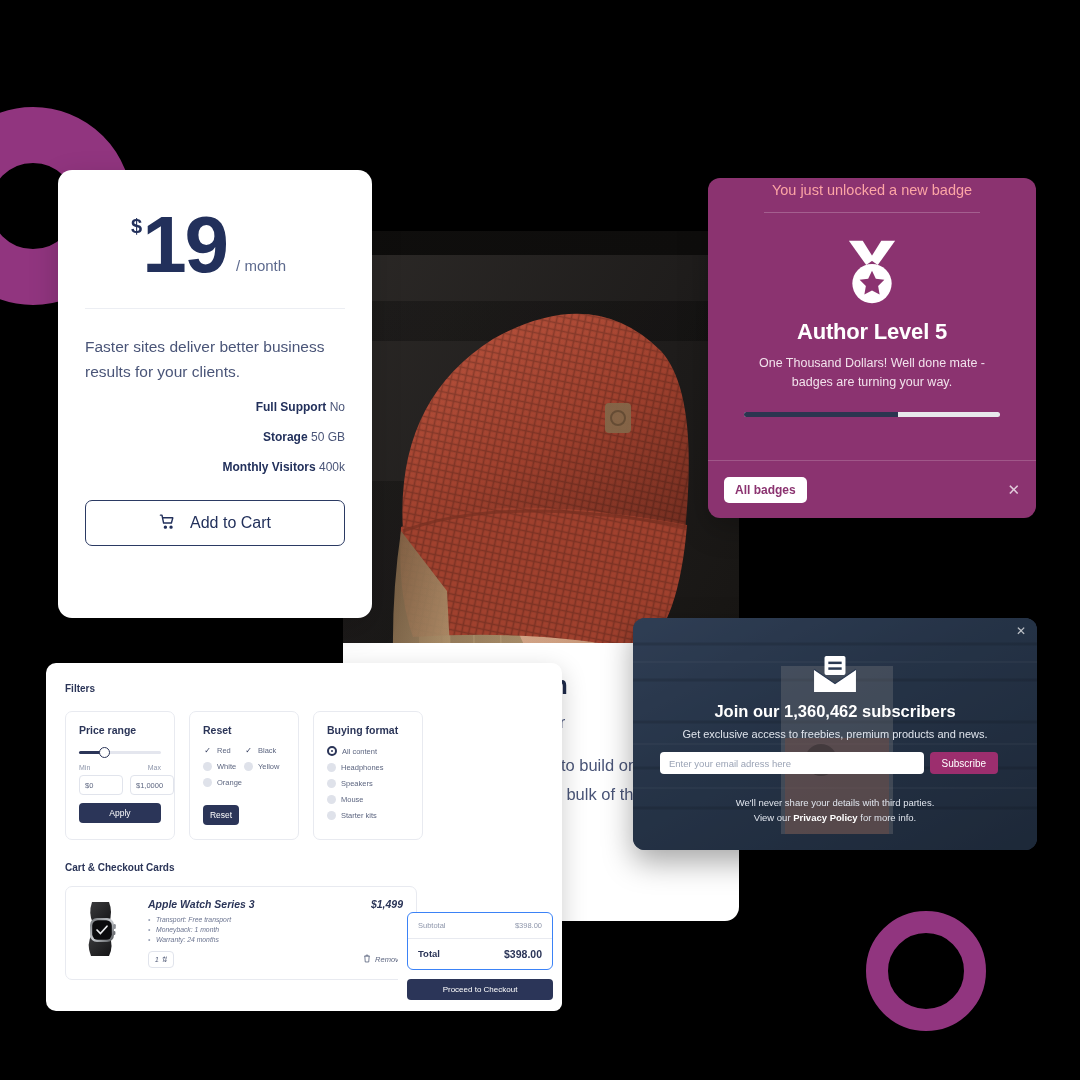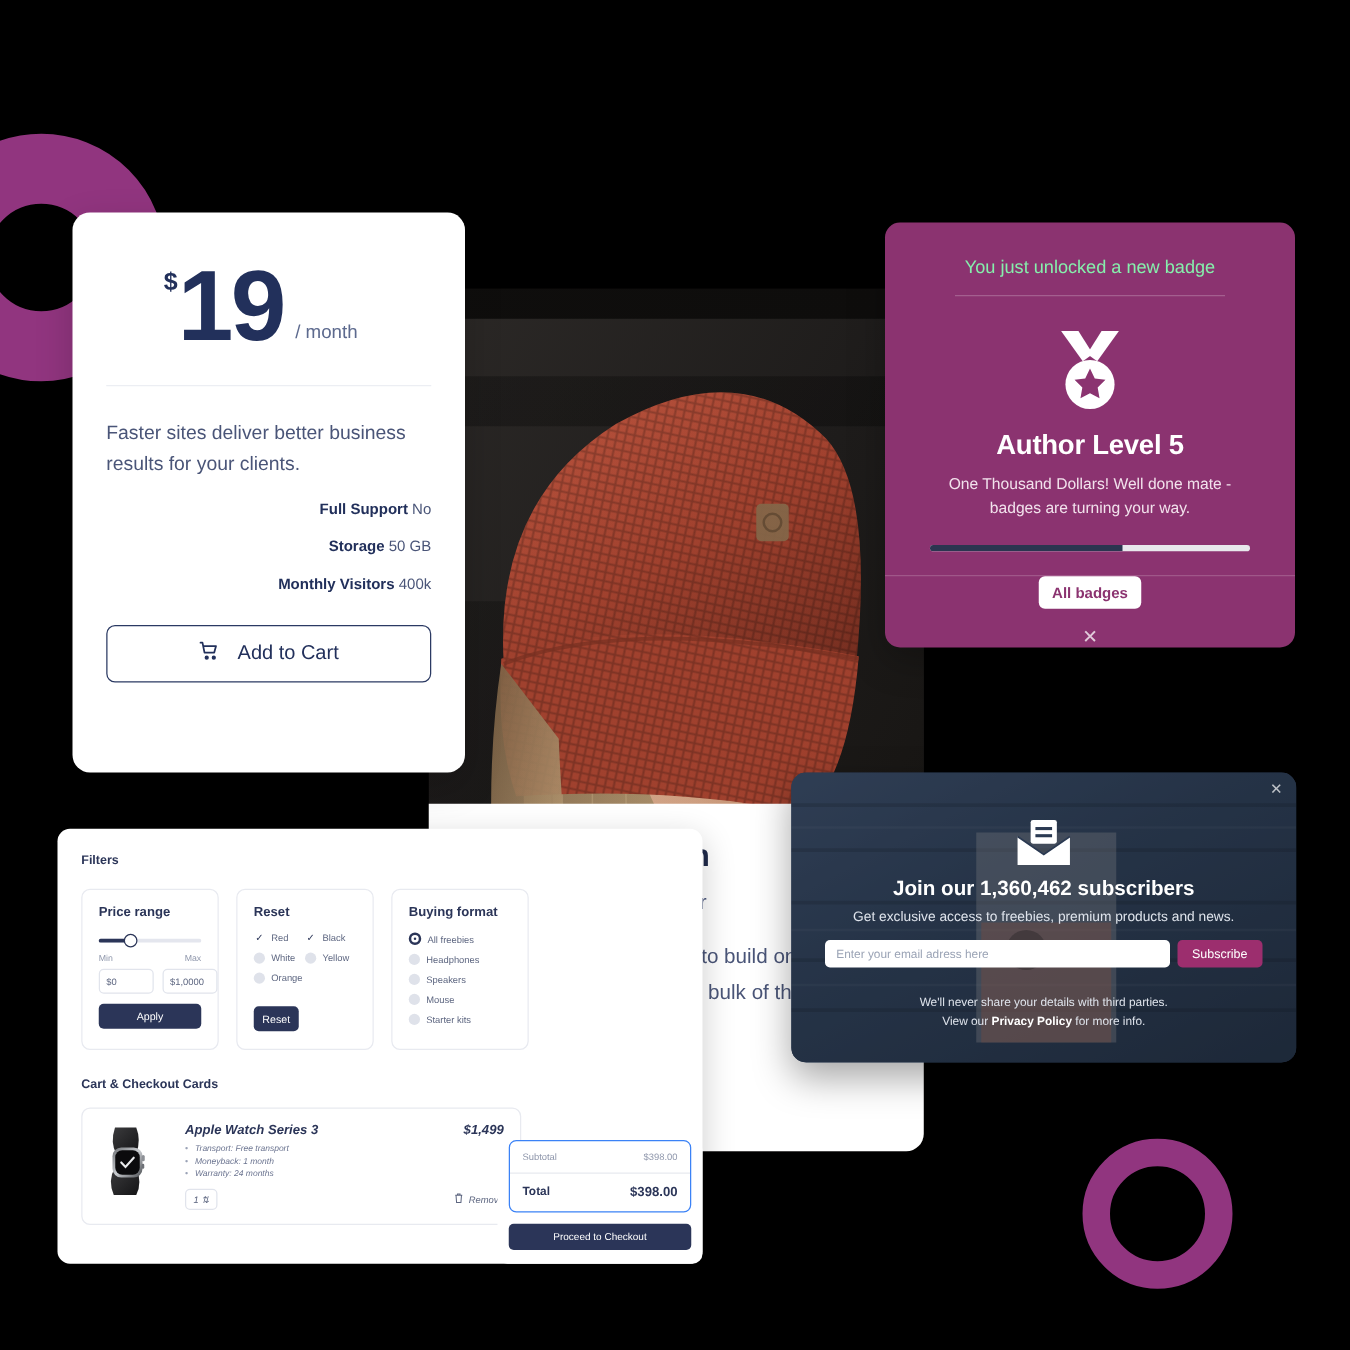--- a/index.html
+++ b/index.html
@@ -78,36 +78,35 @@
   }
 
   
   #badge-card {
     position: absolute; left: 708px; top: 178px;
     width: 328px; height: 340px;
     background: #8b3370; border-radius: 12px;
     color: #fff; text-align:center;
     box-shadow: 0 10px 30px rgba(0,0,0,.25);
   }
-  #badge-card .bhead { padding-top: 28px; font-size: 14.5px; color:#86efac; }
+  #badge-card .bhead { padding-top: 4px; font-size: 14.5px; color:#fca5a5; }
   #badge-card .bhr { height:1px; background: rgba(255,255,255,.22); margin: 14px 56px 0 56px; }
   #badge-card .bmedal { margin-top: 22px; display:flex; justify-content:center; }
   #badge-card .btitle { margin-top: 10px; font-size: 22px; font-weight:700; letter-spacing:-.2px; }
   #badge-card .bdesc { margin-top: 9px; font-size: 12.5px; line-height:1.5; color:#f2e2ec; padding: 0 42px; }
   #badge-card .bprog {
     margin: 20px 36px 0 36px; height: 5px; border-radius: 3px;
     background: #e8e8ec; overflow: hidden;
   }
   #badge-card .bprog > i { display:block; height:100%; background:#2b3550; }
   #badge-card .bfoot {
     position:absolute; left:0; right:0; bottom:0; height: 58px;
     border-top: 1px solid rgba(255,255,255,.18);
     display:flex; align-items:center; justify-content:space-between;
     padding: 0 16px;
-    flex-direction: column;
   }
   #badge-card .allbadges {
     background:#fff; color:#8b3370; border:none; border-radius:5px;
     padding: 6px 11px; font-size: 12px; font-weight:600; cursor:pointer;
   }
   #badge-card .bclose { color: rgba(255,255,255,.75); font-size: 15px; cursor:pointer; }
 
   
   #newsletter {
     position: absolute; left: 633px; top: 618px;
@@ -116,21 +115,21 @@
     background: #2b3a52;
     box-shadow: 0 12px 30px rgba(0,0,0,.35);
     color: #fff; text-align:center;
   }
   #news-bg { position:absolute; inset:0; }
   #news-inner { position:relative; height:100%; }
   #newsletter .nclose { position:absolute; right:11px; top:6px; font-size:12px; color:rgba(255,255,255,.7); cursor:pointer; }
   #newsletter .nicon { padding-top: 36px; display:flex; justify-content:center; }
   #newsletter .ntitle { margin-top: 8px; font-size: 16.5px; font-weight:700; }
   #newsletter .nsub { margin-top: 7px; font-size: 11px; color:#dfe4ec; }
-  #newsletter .nform { margin: 12px 27px 0 27px; display:flex; gap:6px; }
+  #newsletter .nform { margin: 12px 39px 0 27px; display:flex; gap:6px; }
   #newsletter .nform input {
     flex:1; height: 22px; border:none; border-radius:4px;
     padding: 0 9px; font-size: 9.5px; color:#3c4a66;
     font-family:"Liberation Sans", sans-serif;
   }
   #newsletter .nform input::placeholder { color:#9aa3b5; }
   #newsletter .nbtn {
     background:#9c2e6e; border:none; border-radius:4px; color:#fff;
     font-size: 10px; padding: 0 12px; cursor:pointer;
     font-family:"Liberation Sans", sans-serif;
@@ -500,21 +499,21 @@
         <button class="btn-solid small">Reset</button>
       </div>
 
       <div class="fcard buying">
         <h4>Buying format</h4>
         <div class="opts">
           <label class="opt full">
             <span class="radio">
                 <i></i>
               </span>
-            <span>All freebies</span>
+            <span>All content</span>
           </label>
           <label class="opt full">
             <span class="chk dot"></span>
             <span>Headphones</span>
           </label>
           <label class="opt full">
             <span class="chk dot"></span>
             <span>Speakers</span>
           </label>
           <label class="opt full">

